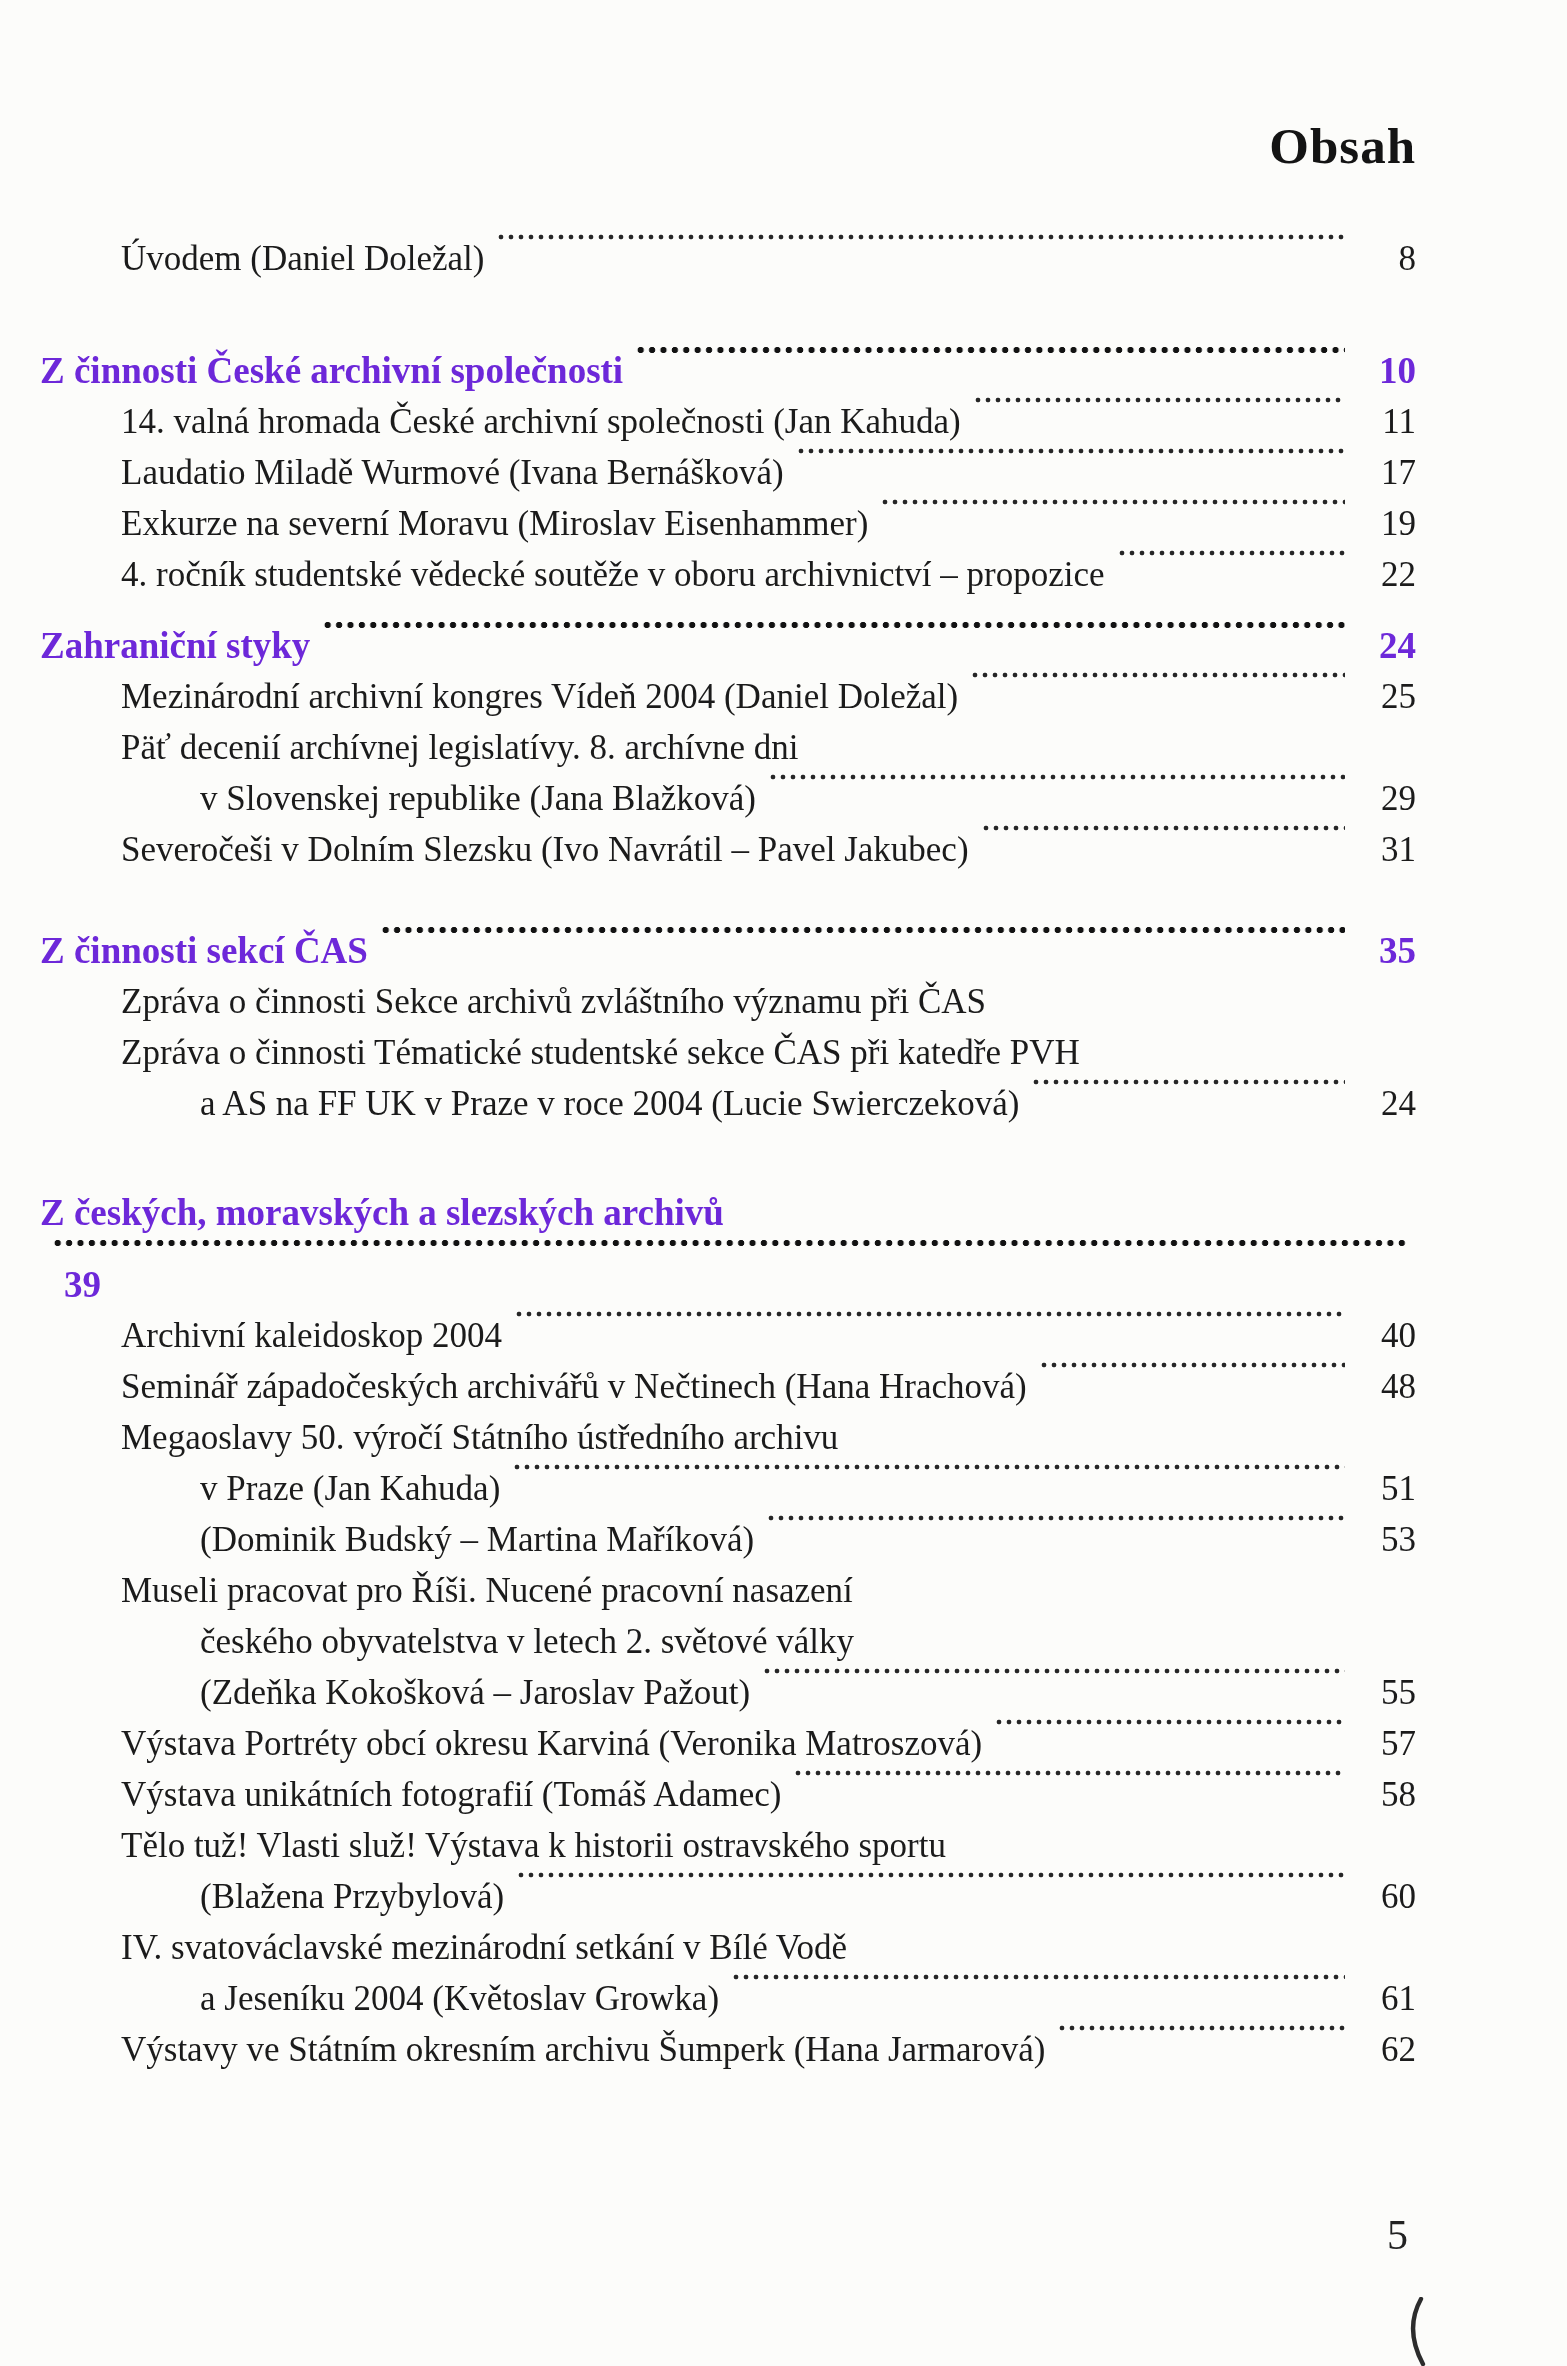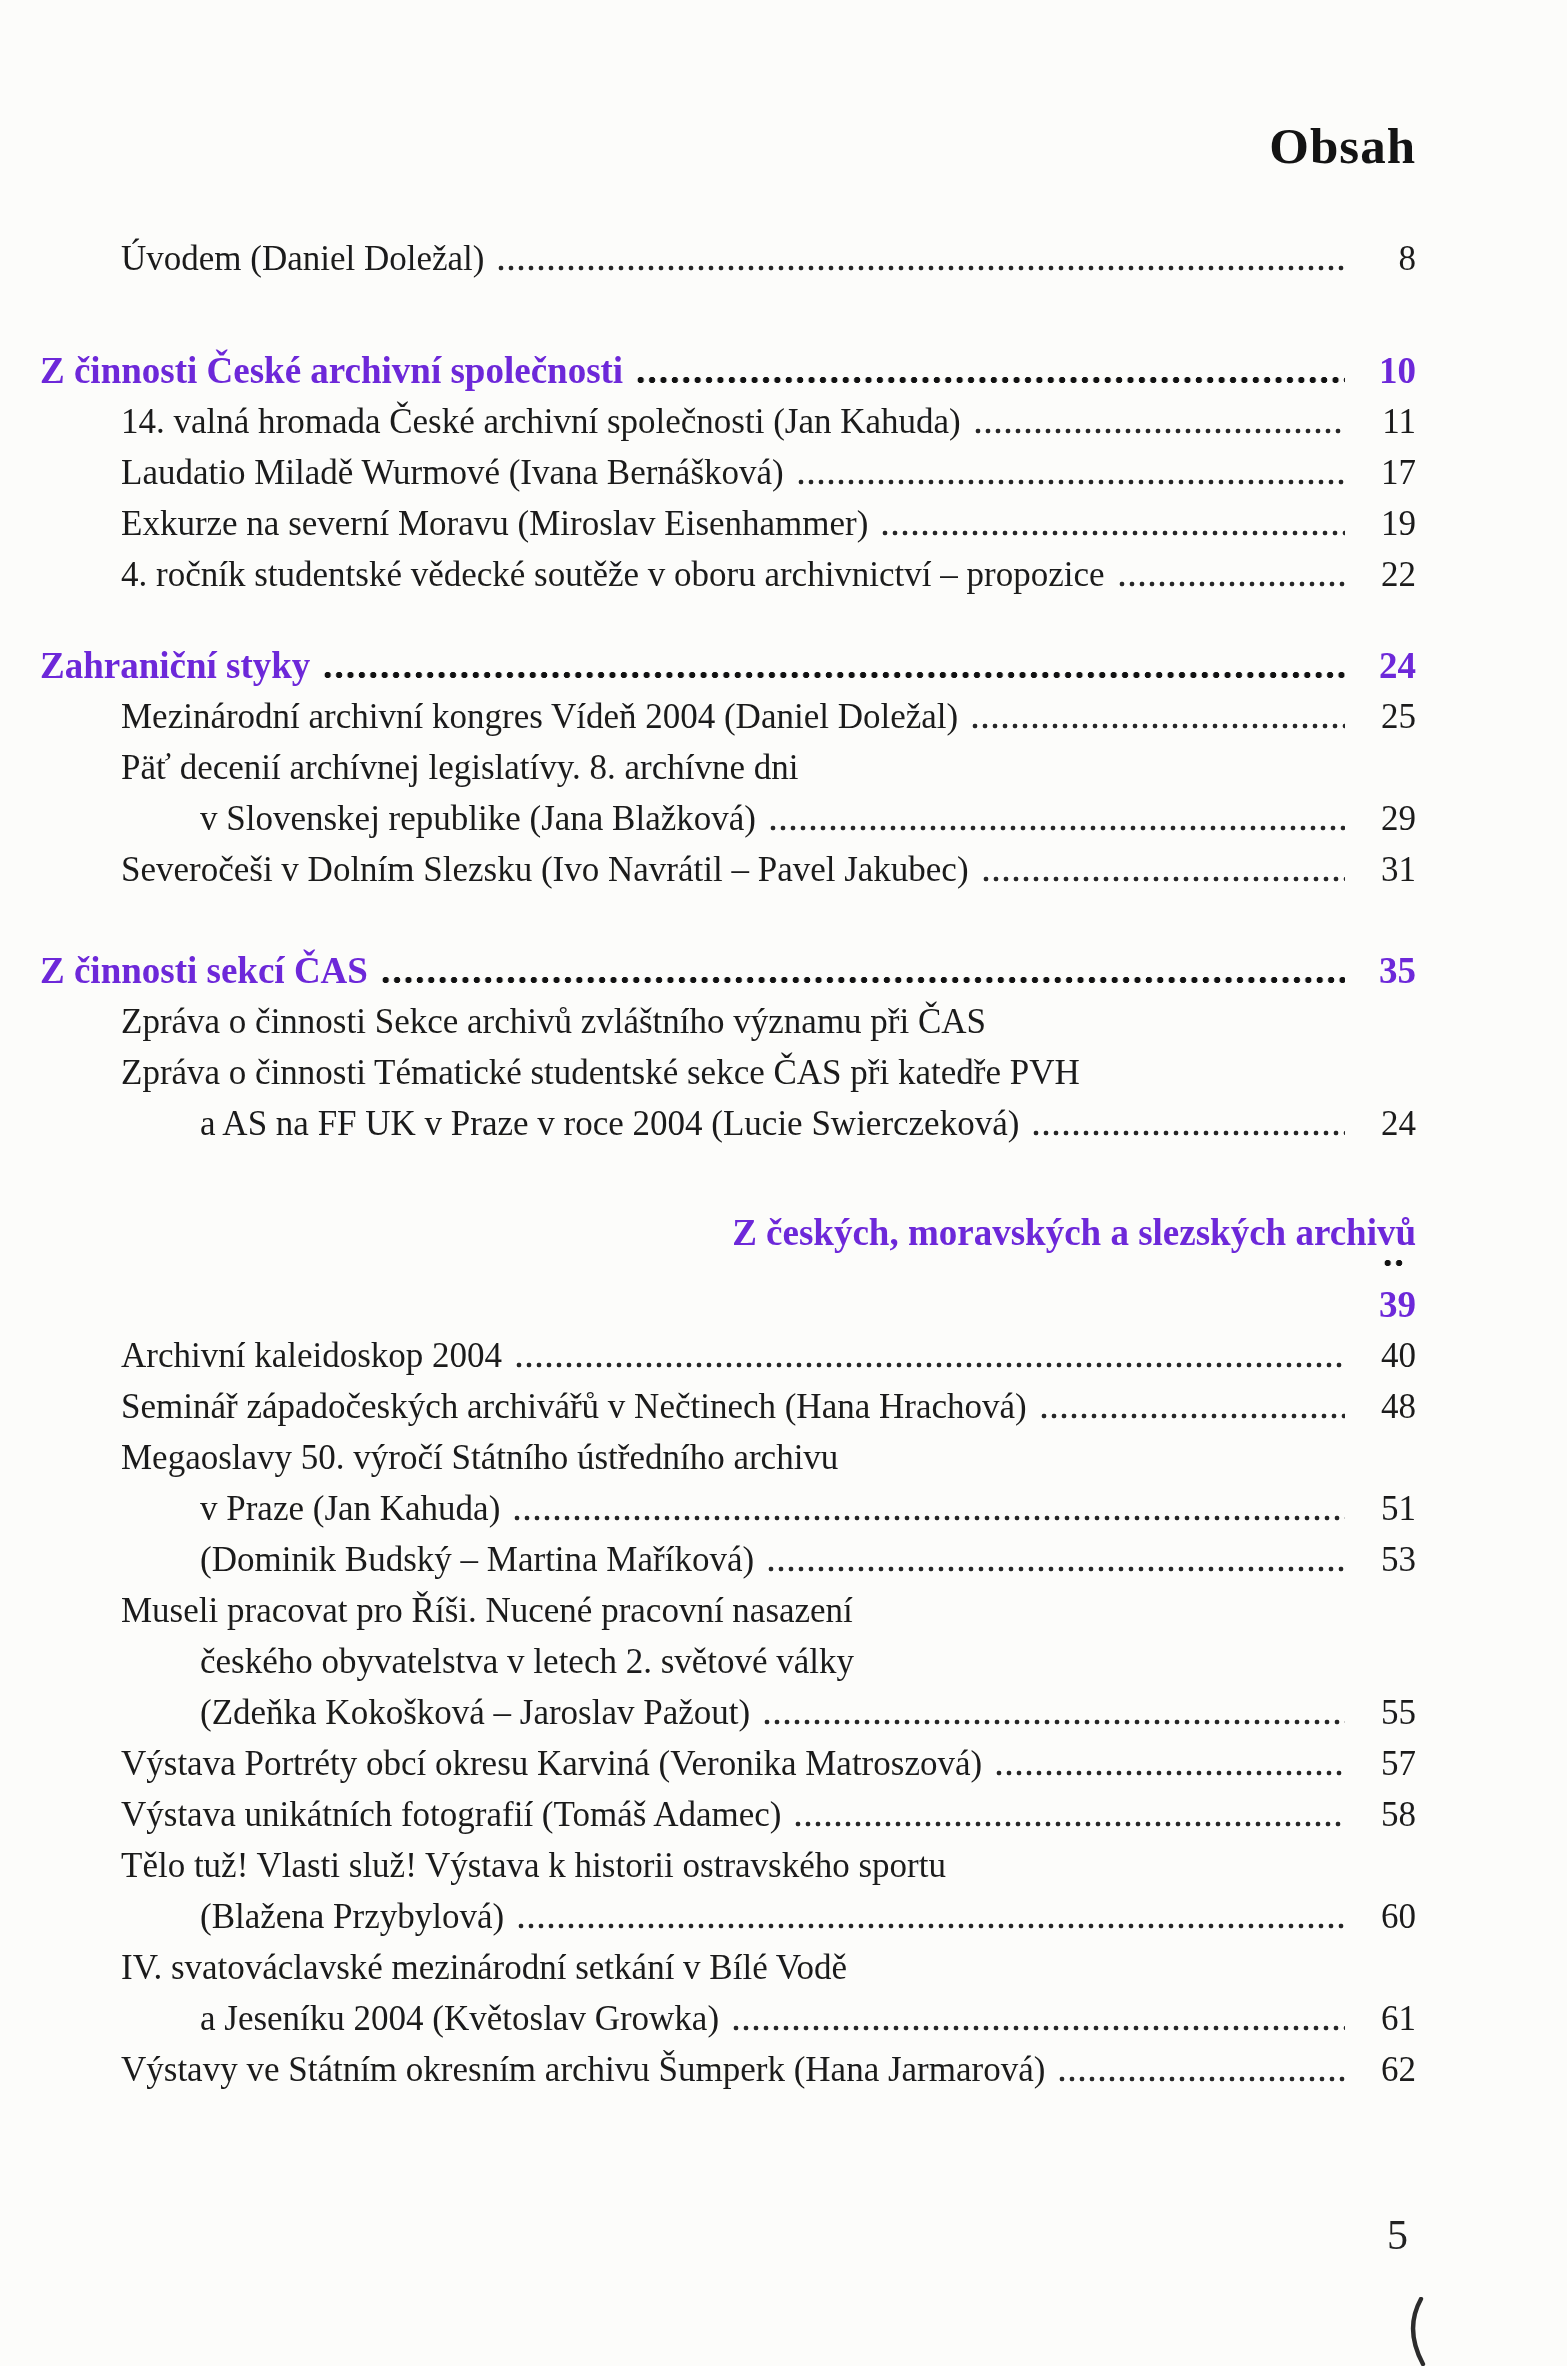--- a/index.html
+++ b/index.html
@@ -22,35 +22,34 @@
     text-align: right;
     font-size: 51px;
     font-weight: bold;
     line-height: 59px;
     letter-spacing: 1px;
     color: #141414;
     margin-bottom: 57px;
   }
   .row {
     display: flex;
-    align-items: flex-end;
     font-size: 35px;
     line-height: 51px;
     white-space: nowrap;
   }
   .row .txt { flex: 0 0 auto; }
   .entry  { padding-left: 81px; }
   .cont   { padding-left: 160px; }
   .heading {
     font-weight: bold;
     font-size: 37px;
     color: #6d28d9;
   }
   .mt-a { margin-top: 61px; }
-  .mt-b { margin-top: 40px; }
+  .mt-b { margin-top: 20px; }
   .mt-c { margin-top: 50px; }
   .mt-d { margin-top: 58px; flex-direction: column; }
   .leader {
     flex: 1 1 auto;
     min-width: 24px;
     height: 8px;
     margin: 0 10px 12px 12px;
     background-image: radial-gradient(circle, #262626 2px, rgba(0,0,0,0) 2.7px);
     background-size: 10px 8px;
     background-repeat: repeat-x;

